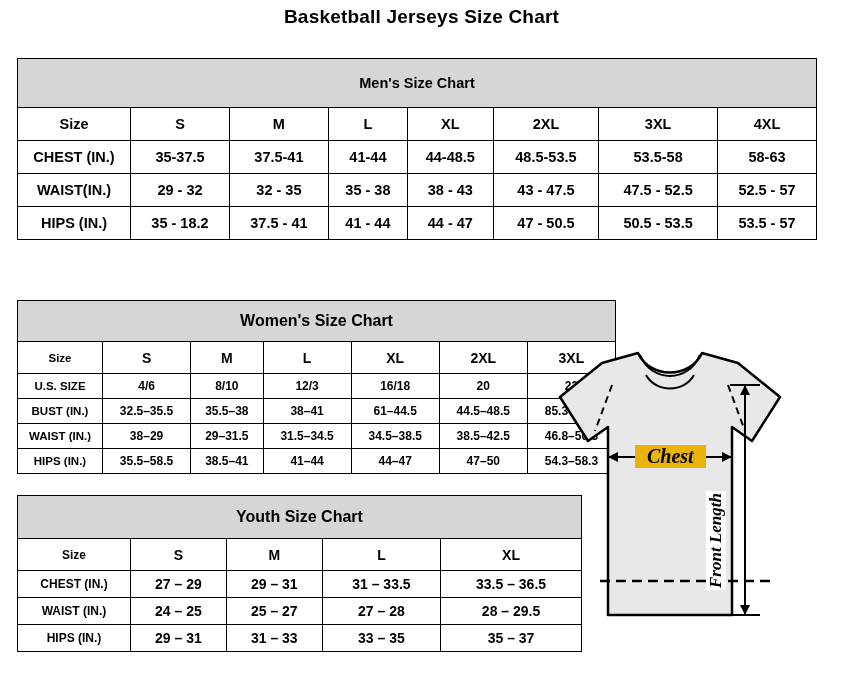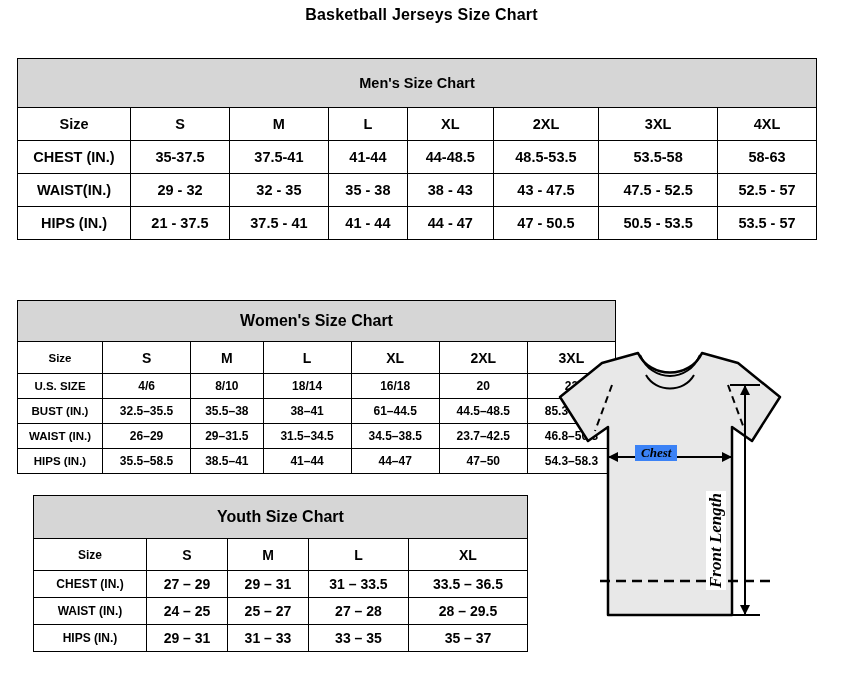--- a/index.html
+++ b/index.html
@@ -14,21 +14,21 @@
     font-family: "Liberation Sans", sans-serif;
     color: #000000;
     overflow: hidden;
   }
   #page-title {
     position: absolute;
     top: 6px;
     left: 0;
     width: 843px;
     text-align: center;
-    font-size: 16px;
+    font-size: 19px;
     font-weight: bold;
     letter-spacing: 0.2px;
   }
 
   table.chart {
     border-collapse: collapse;
     position: absolute;
     background: #6d28d9;
   }
   table.chart th, table.chart td {
@@ -79,22 +79,21 @@
   }
   #womens-chart .rowlabel {
     width: 82px;
     font-size: 11.5px;
   }
 
   
   #youth-chart {
     top: 495px;
     left: 17px;
-    width: 495px;
-    margin-left: 16px;
+    width: 565px;
   }
   #youth-chart .chart-title-cell { font-size: 16px; }
   #youth-chart .hdr-cell { height: 29px; font-size: 14px; }
   #youth-chart td {
     height: 24px;
     font-size: 14px;
   }
   #youth-chart .rowlabel {
     width: 110px;
     font-size: 12px;
@@ -106,26 +105,26 @@
     left: 540px;
     top: 345px;
     width: 295px;
     height: 325px;
   }
   #shirt-figure svg { display: block; }
   .lbl-chest {
     position: absolute;
     left: 635px;
     top: 428px;
-    font-size: 13px;
+    font-size: 20px;
     font-style: italic;
     font-weight: bold;
     font-family: "Liberation Serif", serif;
-    background: #3b82f6;
-    padding: 0 6px;
+    background: #eab308;
+    padding: 0 12px;
   }
   .lbl-front-length {
     position: absolute;
     left: 706px;
     top: 440px;
     font-size: 17px;
     font-style: italic;
     font-weight: bold;
     font-family: "Liberation Serif", serif;
     transform: rotate(-90deg);
@@ -170,21 +169,21 @@
         <td>29 - 32</td>
         <td>32 - 35</td>
         <td>35 - 38</td>
         <td>38 - 43</td>
         <td>43 - 47.5</td>
         <td>47.5 - 52.5</td>
         <td>52.5 - 57</td>
       </tr>
       <tr>
         <td class="rowlabel">HIPS (IN.)</td>
-        <td>21 - 37.5</td>
+        <td>35 - 18.2</td>
         <td>37.5 - 41</td>
         <td>41 - 44</td>
         <td>44 - 47</td>
         <td>47 - 50.5</td>
         <td>50.5 - 53.5</td>
         <td>53.5 - 57</td>
       </tr>
     </tbody>
 </table>
 
@@ -199,41 +198,41 @@
         <td class="hdr-cell">M</td>
         <td class="hdr-cell">L</td>
         <td class="hdr-cell">XL</td>
         <td class="hdr-cell">2XL</td>
         <td class="hdr-cell">3XL</td>
       </tr>
       <tr>
         <td class="rowlabel">U.S. SIZE</td>
         <td>4/6</td>
         <td>8/10</td>
-        <td>18/14</td>
+        <td>12/3</td>
         <td>16/18</td>
         <td>20</td>
         <td>22</td>
       </tr>
       <tr>
         <td class="rowlabel">BUST (IN.)</td>
         <td>32.5–35.5</td>
         <td>35.5–38</td>
         <td>38–41</td>
         <td>61–44.5</td>
         <td>44.5–48.5</td>
         <td>85.3–56.5</td>
       </tr>
       <tr>
         <td class="rowlabel">WAIST (IN.)</td>
-        <td>26–29</td>
+        <td>38–29</td>
         <td>29–31.5</td>
         <td>31.5–34.5</td>
         <td>34.5–38.5</td>
-        <td>23.7–42.5</td>
+        <td>38.5–42.5</td>
         <td>46.8–50.3</td>
       </tr>
       <tr>
         <td class="rowlabel">HIPS (IN.)</td>
         <td>35.5–58.5</td>
         <td>38.5–41</td>
         <td>41–44</td>
         <td>44–47</td>
         <td>47–50</td>
         <td>54.3–58.3</td>

